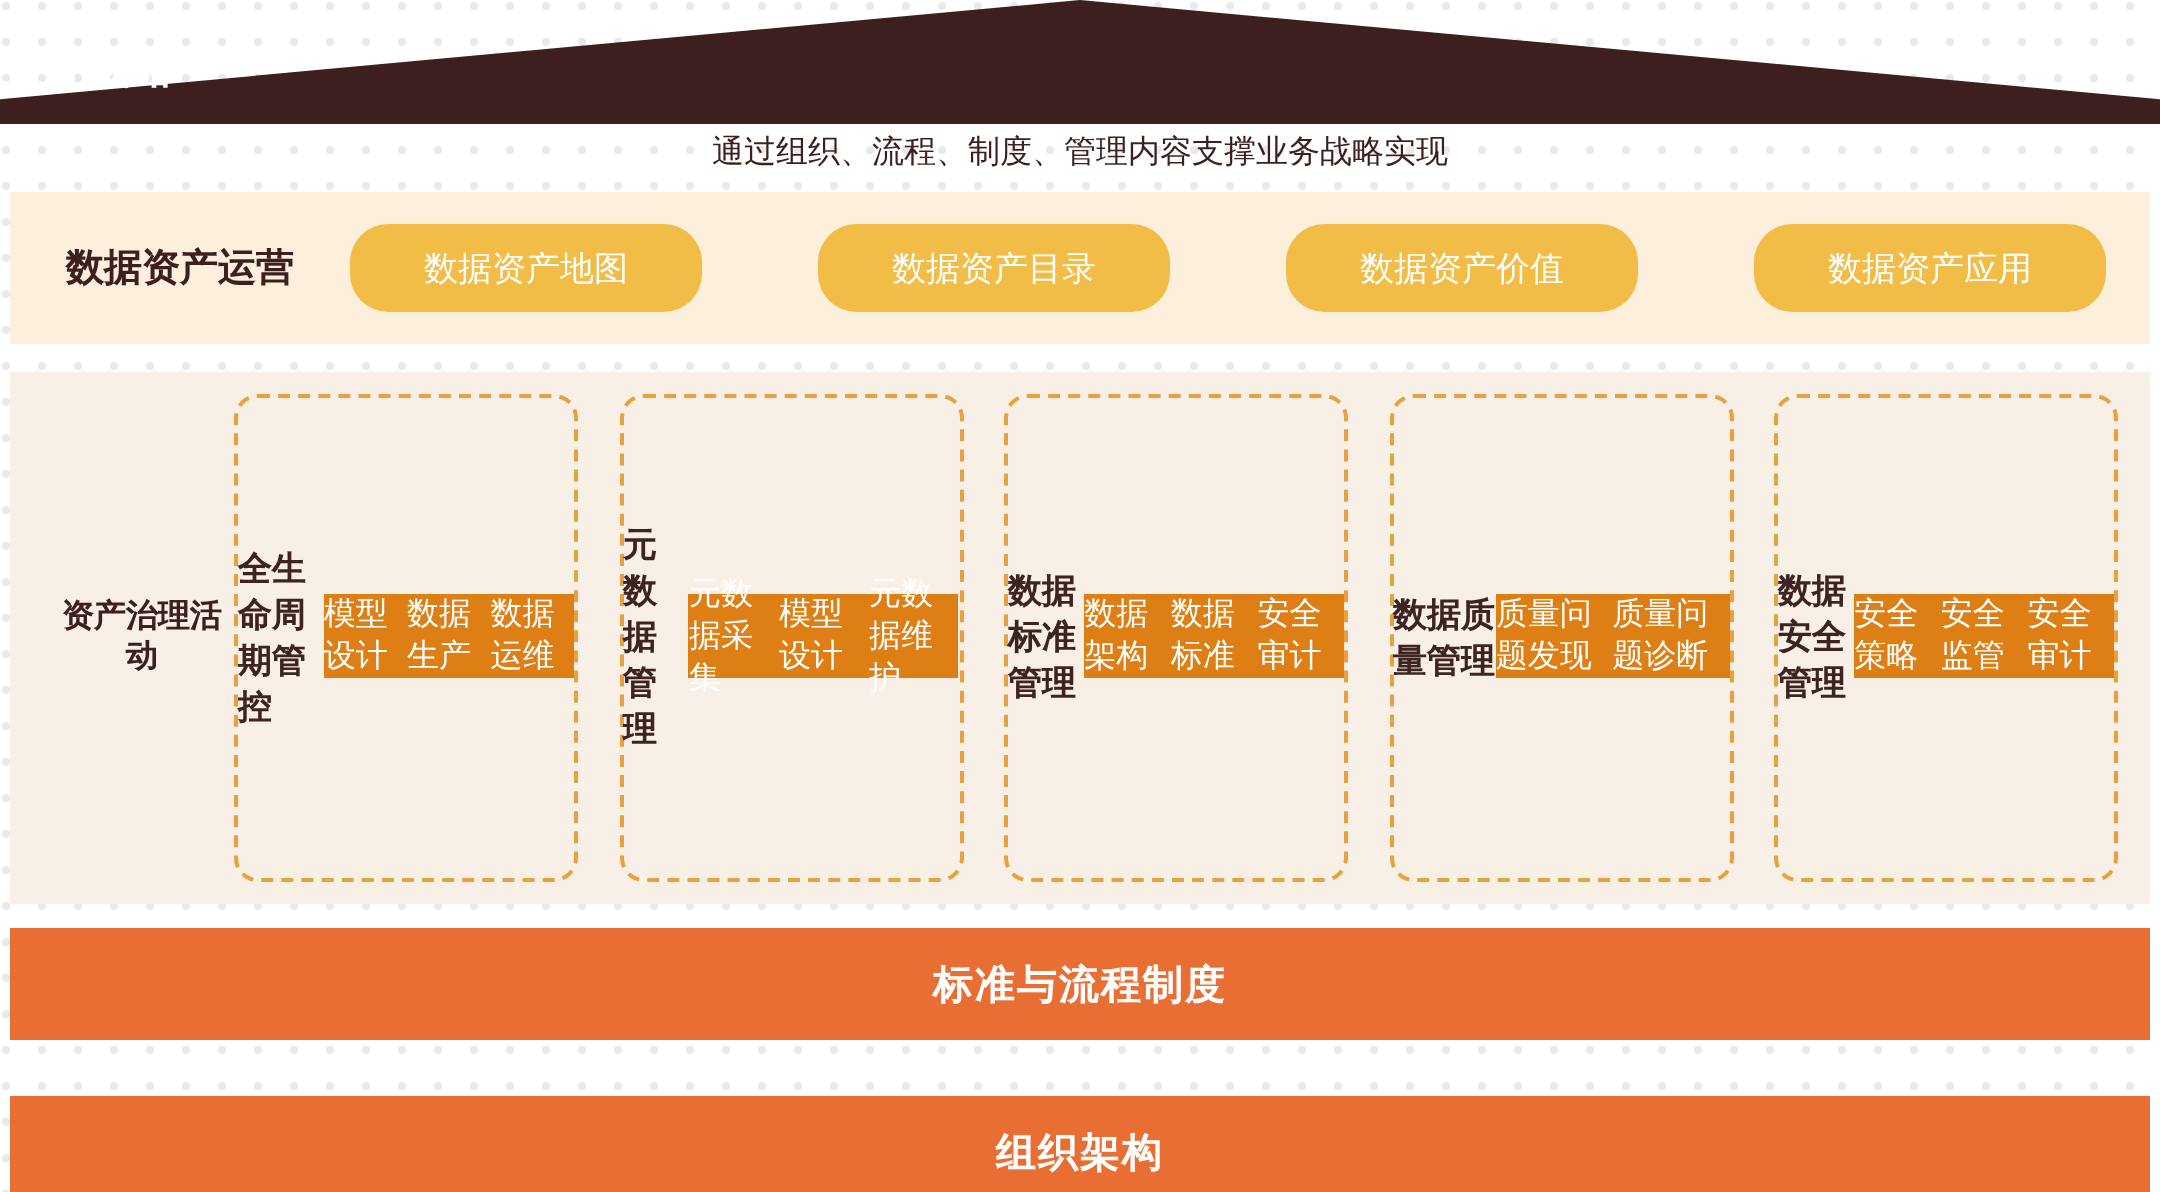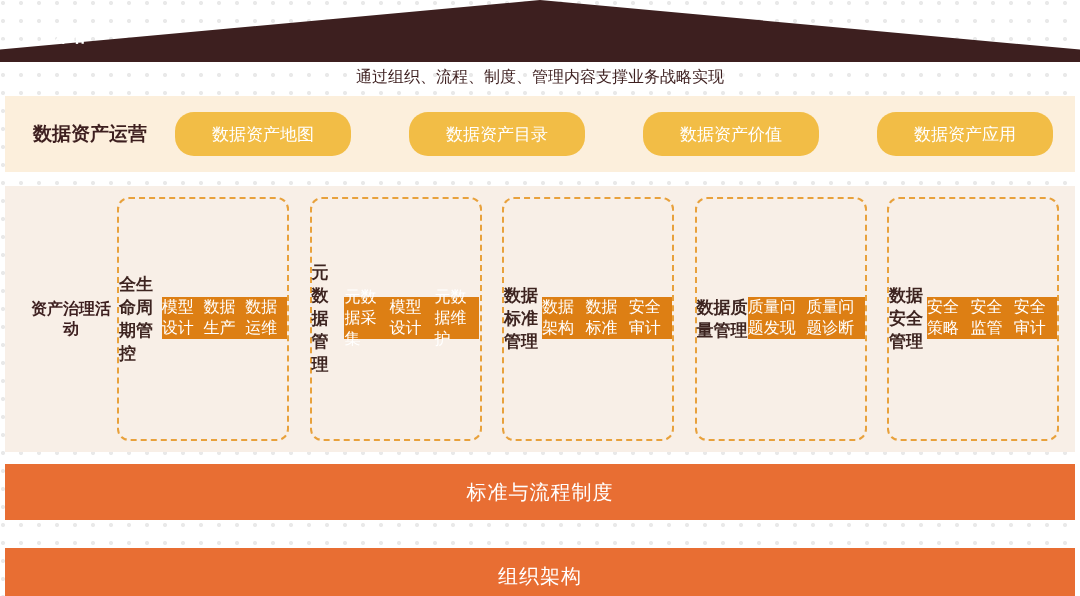--- a/index.html
+++ b/index.html
@@ -157,21 +157,21 @@
 
   
   .foundation-bar {
     position: absolute;
     left: 5px;
     width: 1070px;
     height: 56px;
     background: #e86e33;
     color: #ffffff;
     font-size: 20px;
-    font-weight: normal;
+    font-weight: bold;
     display: flex;
     align-items: center;
     justify-content: center;
     letter-spacing: 1px;
   }
   #foundation-standards { top: 464px; }
   #foundation-org { top: 548px; }
 </style>
 </head>
 <body>

